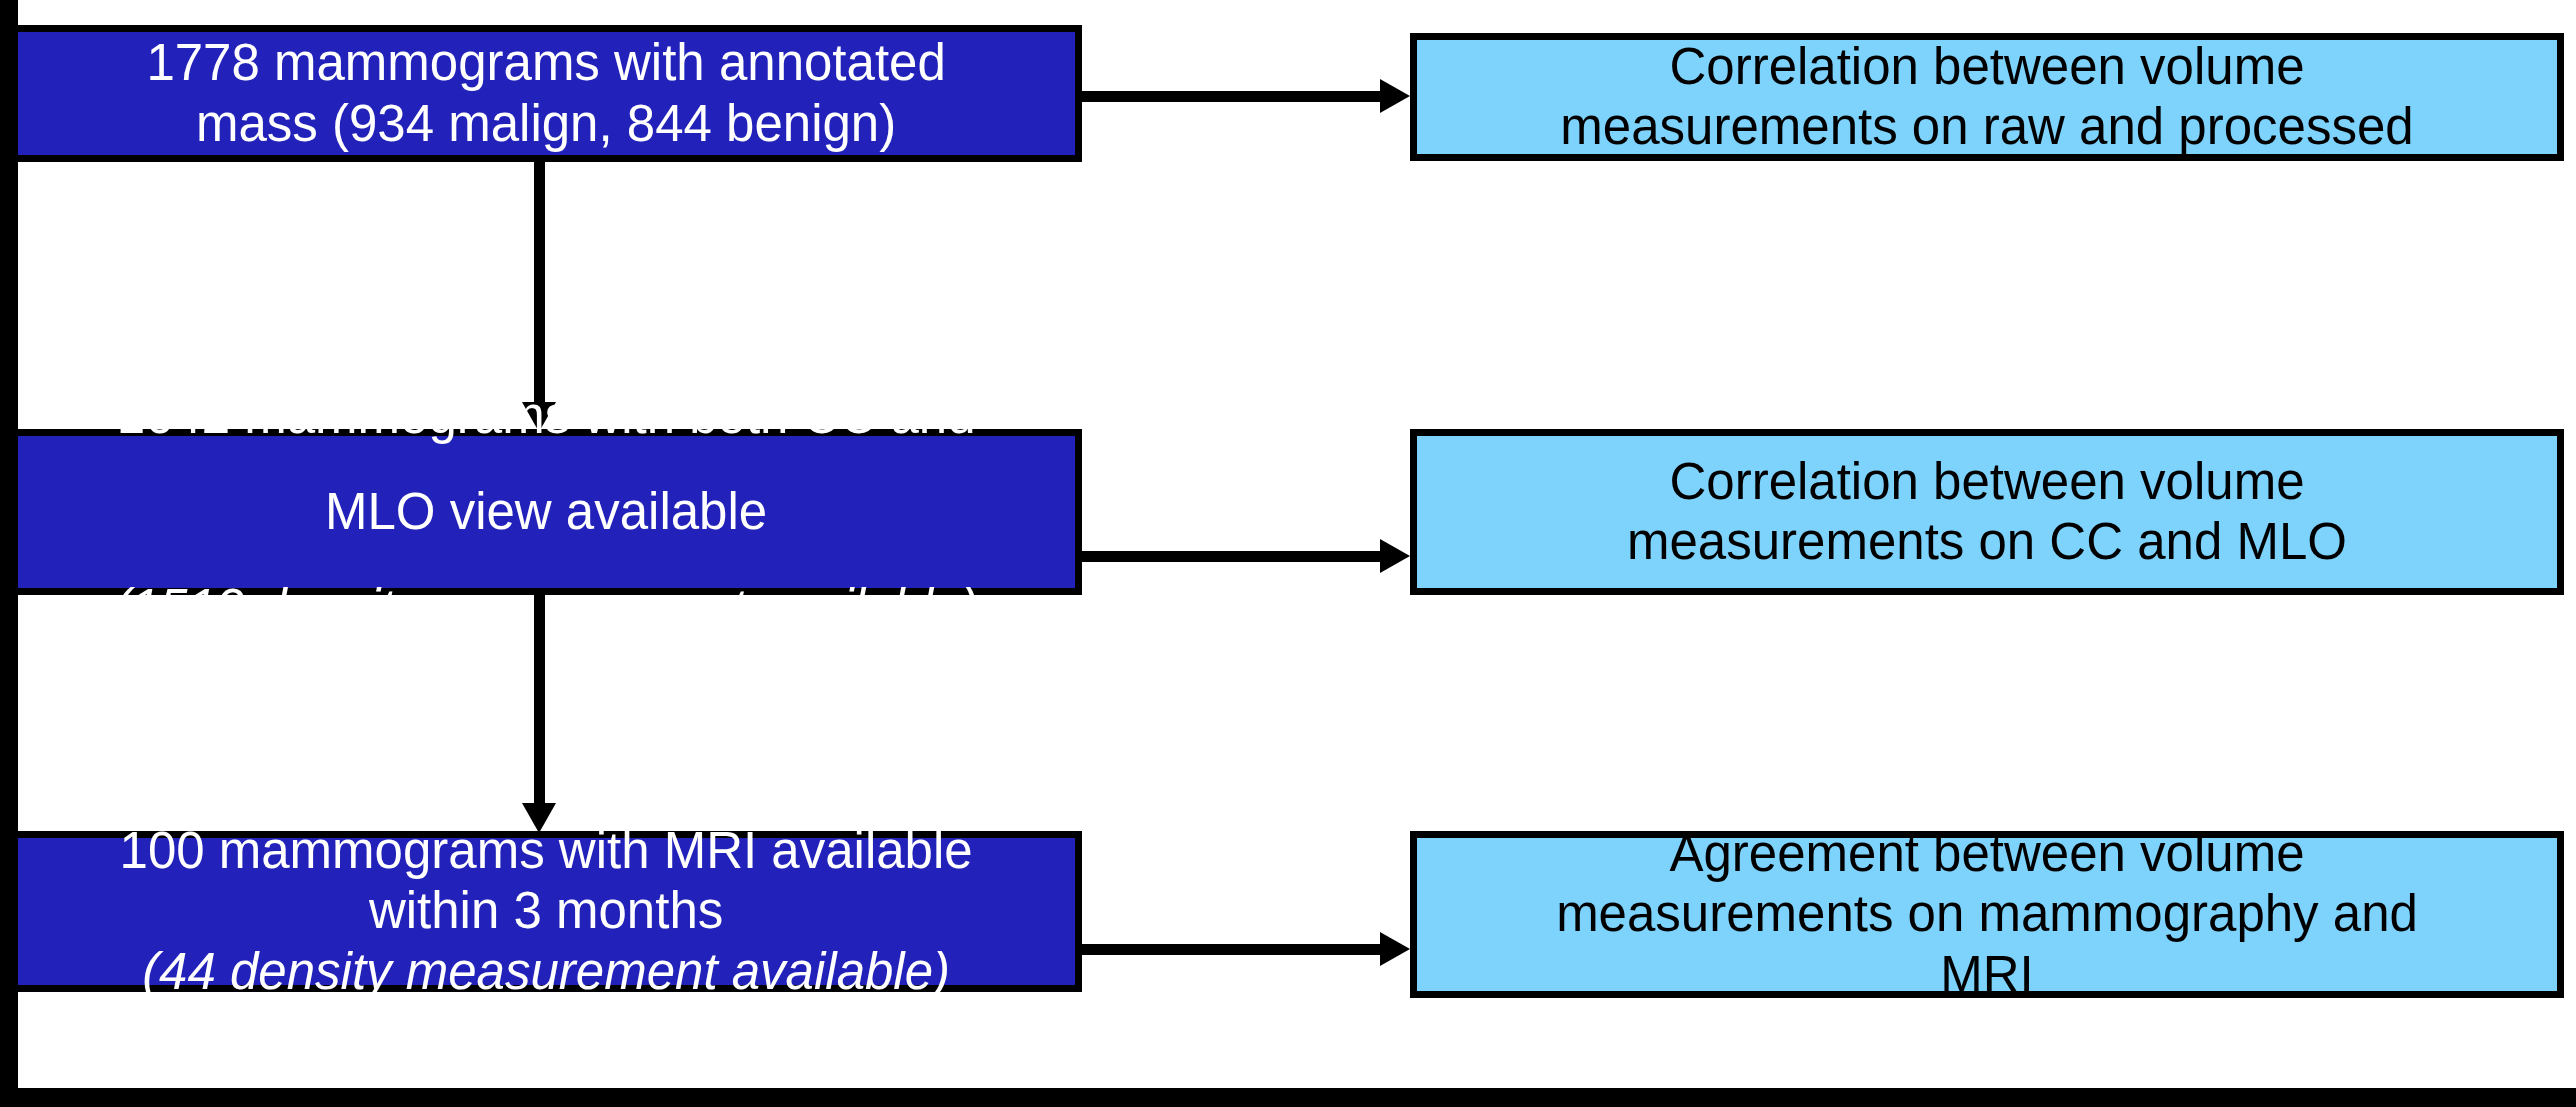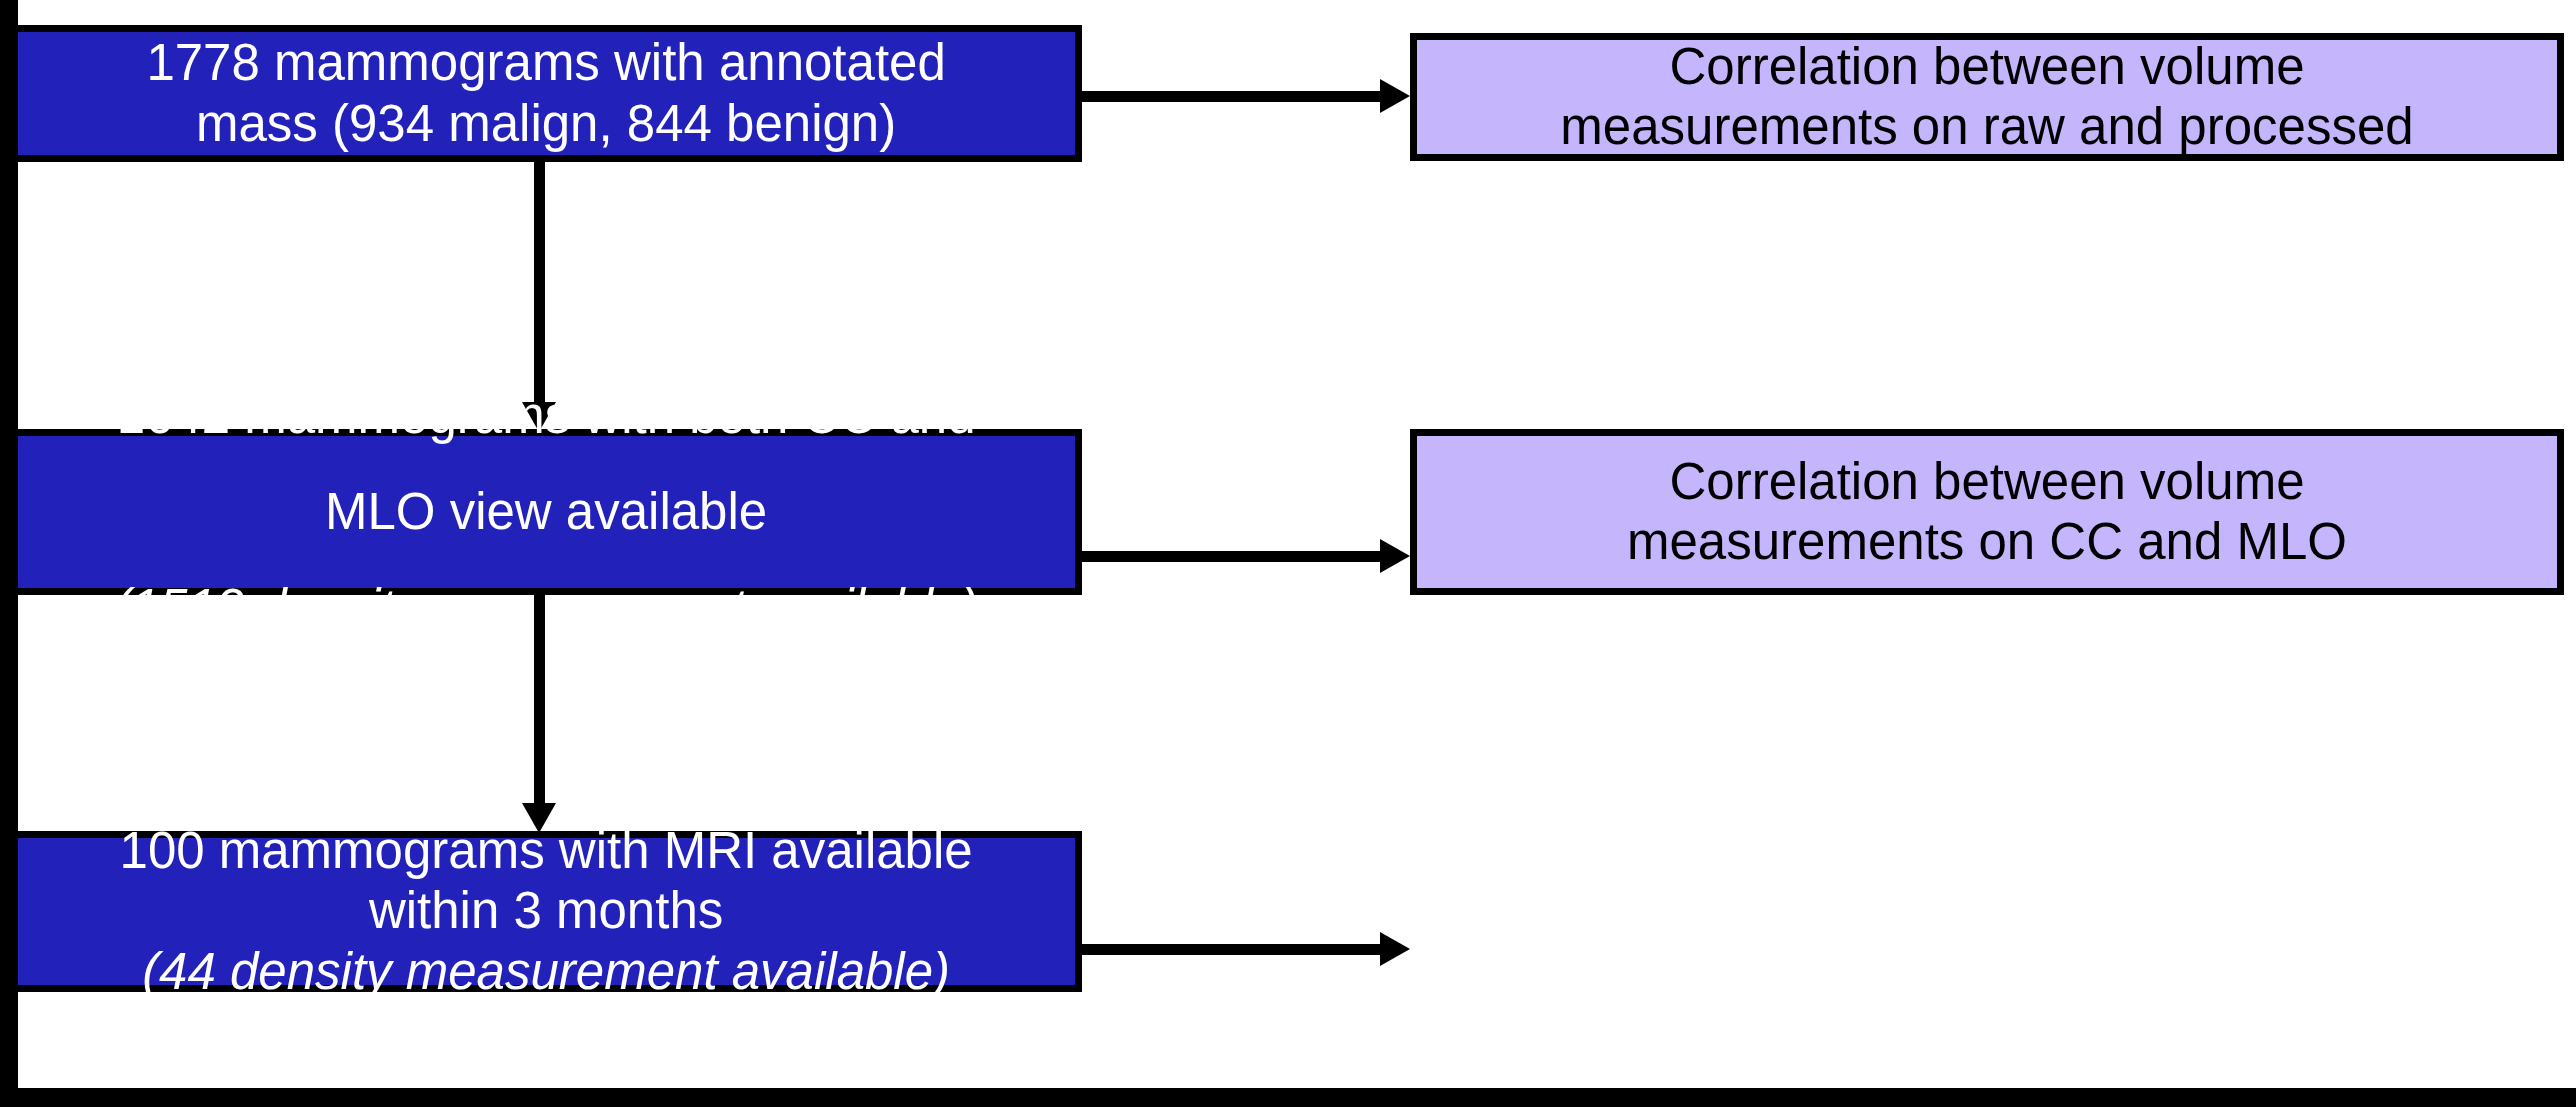--- a/index.html
+++ b/index.html
@@ -56,21 +56,21 @@
     white-space: nowrap;
   }
 
   .node.blue {
     background: #2222bb;
     color: #ffffff;
     font-size: 51px;
     padding: 0 12.3px;
   }
   .node.green {
-    background: #c4b5fd;
+    background: #7dd3fc;
     color: #000000;
     font-size: 51px;
     padding: 0 26.4px;
   }
   .line.italic {
     font-style: italic;
   }
 
   
   .blue-1 { left: 10.6px;  top: 25px;   width: 1071px; height: 137px; }
@@ -185,15 +185,20 @@
     <span class="line">100 mammograms with MRI available</span>
     <span class="line">within 3 months</span>
     <span class="line italic">(44 density measurement available)</span>
   </div>
 
   <div class="h-arrow h-arrow-3">
     <div class="shaft" style="width:307px;"></div>
     <div class="head" style="left:298px;"></div>
   </div>
 
+  <div class="node green green-3">
+    <span class="line">Agreement between volume</span>
+    <span class="line">measurements on mammography and</span>
+    <span class="line">MRI</span>
+  </div>
 
 </div>
 
 
 </body></html>

